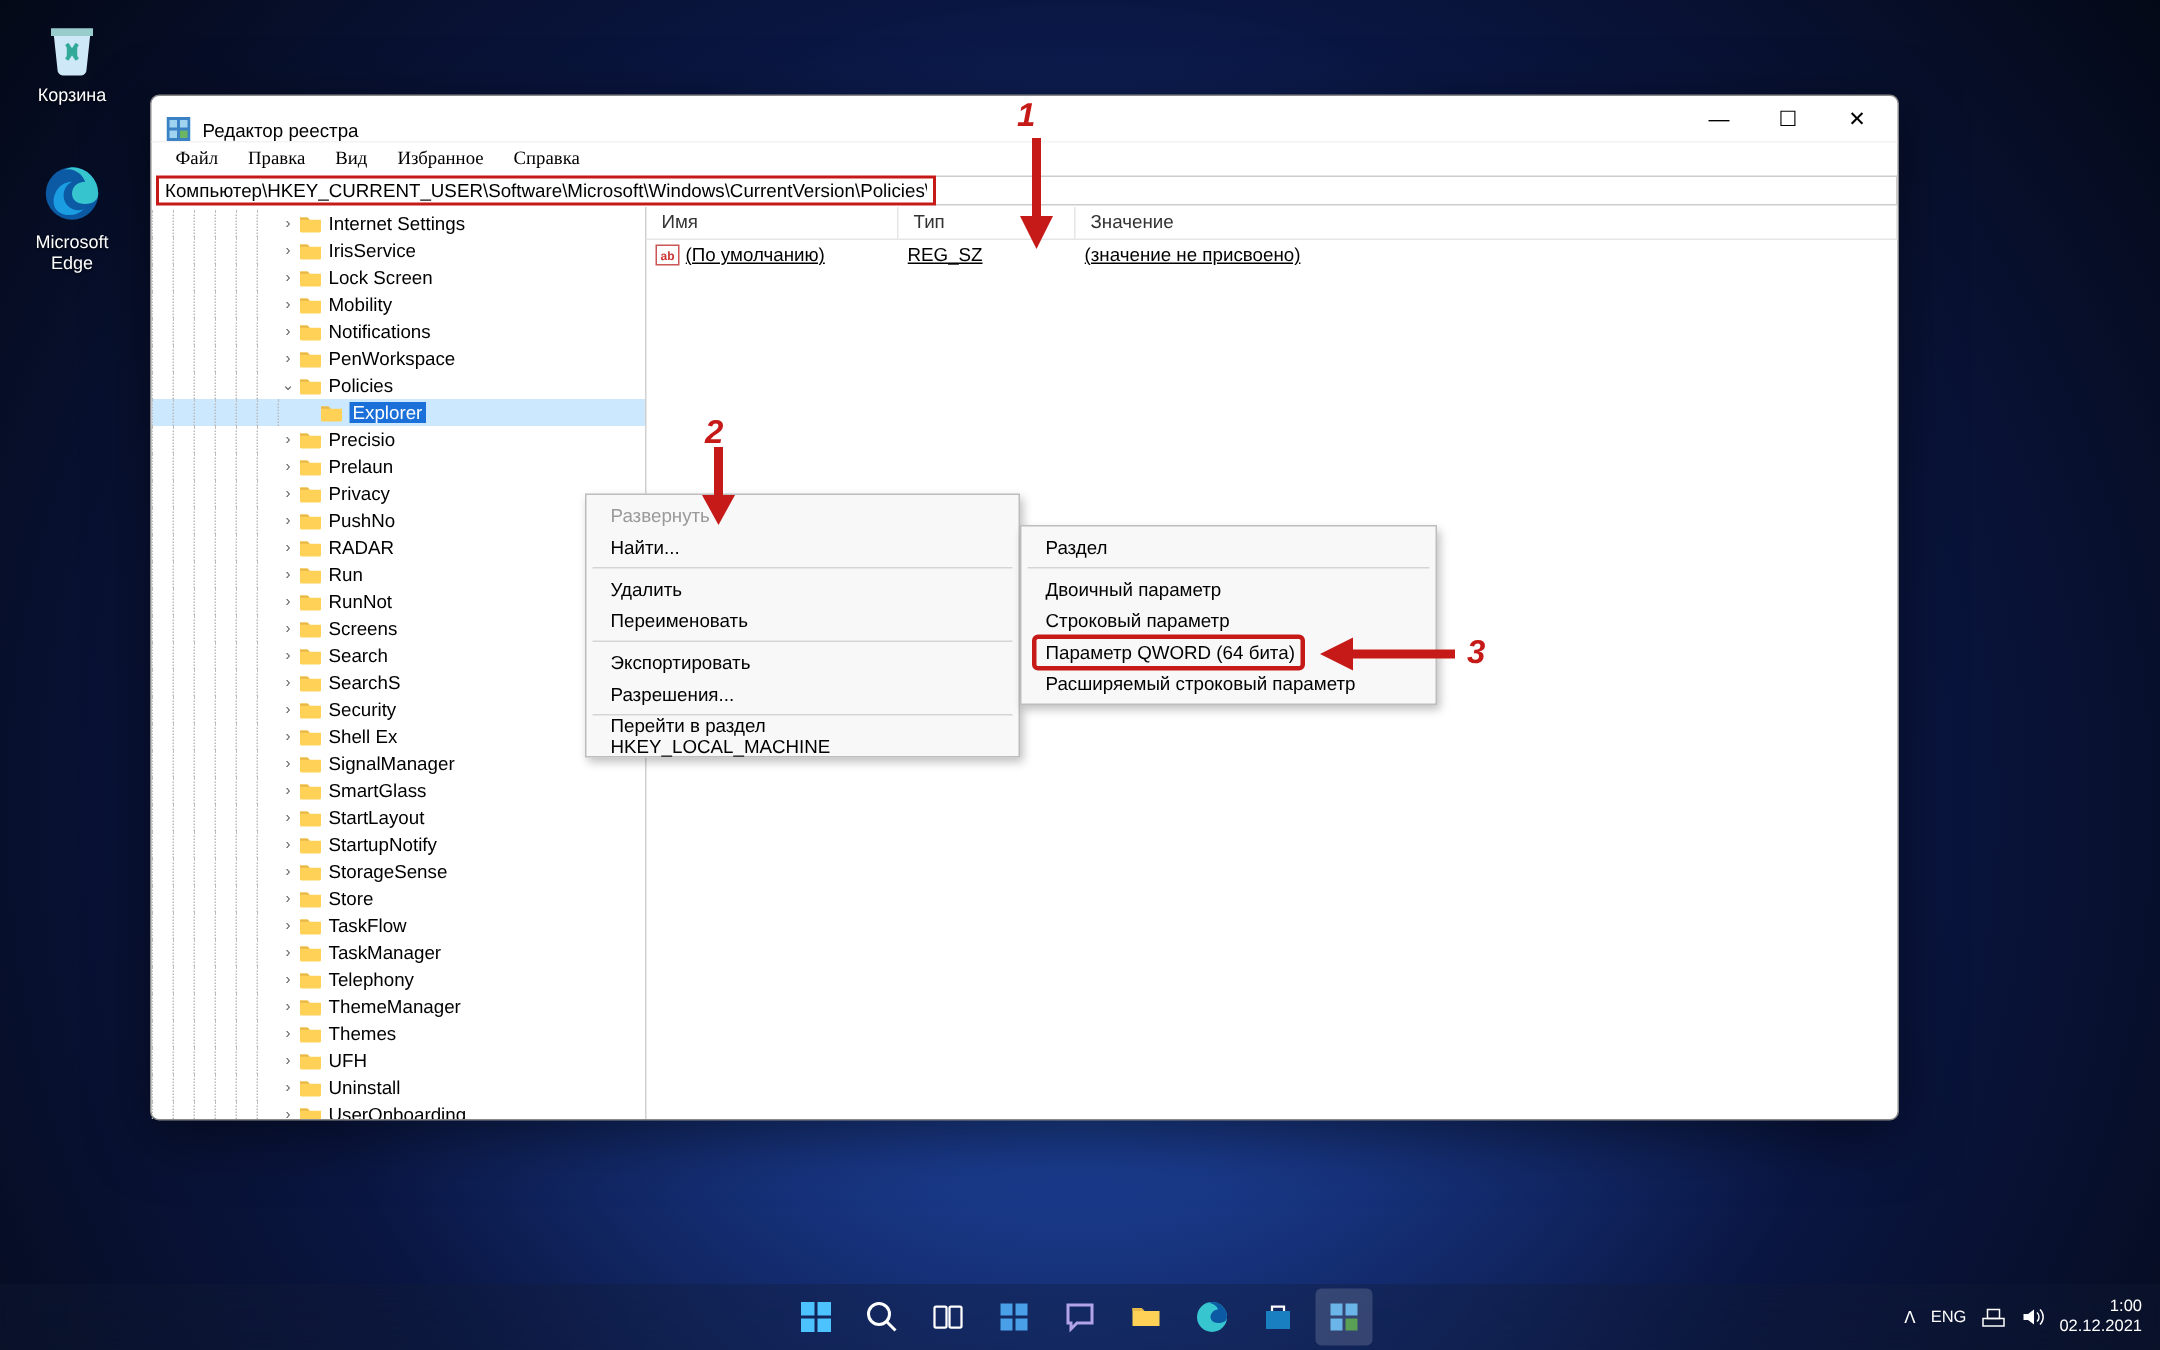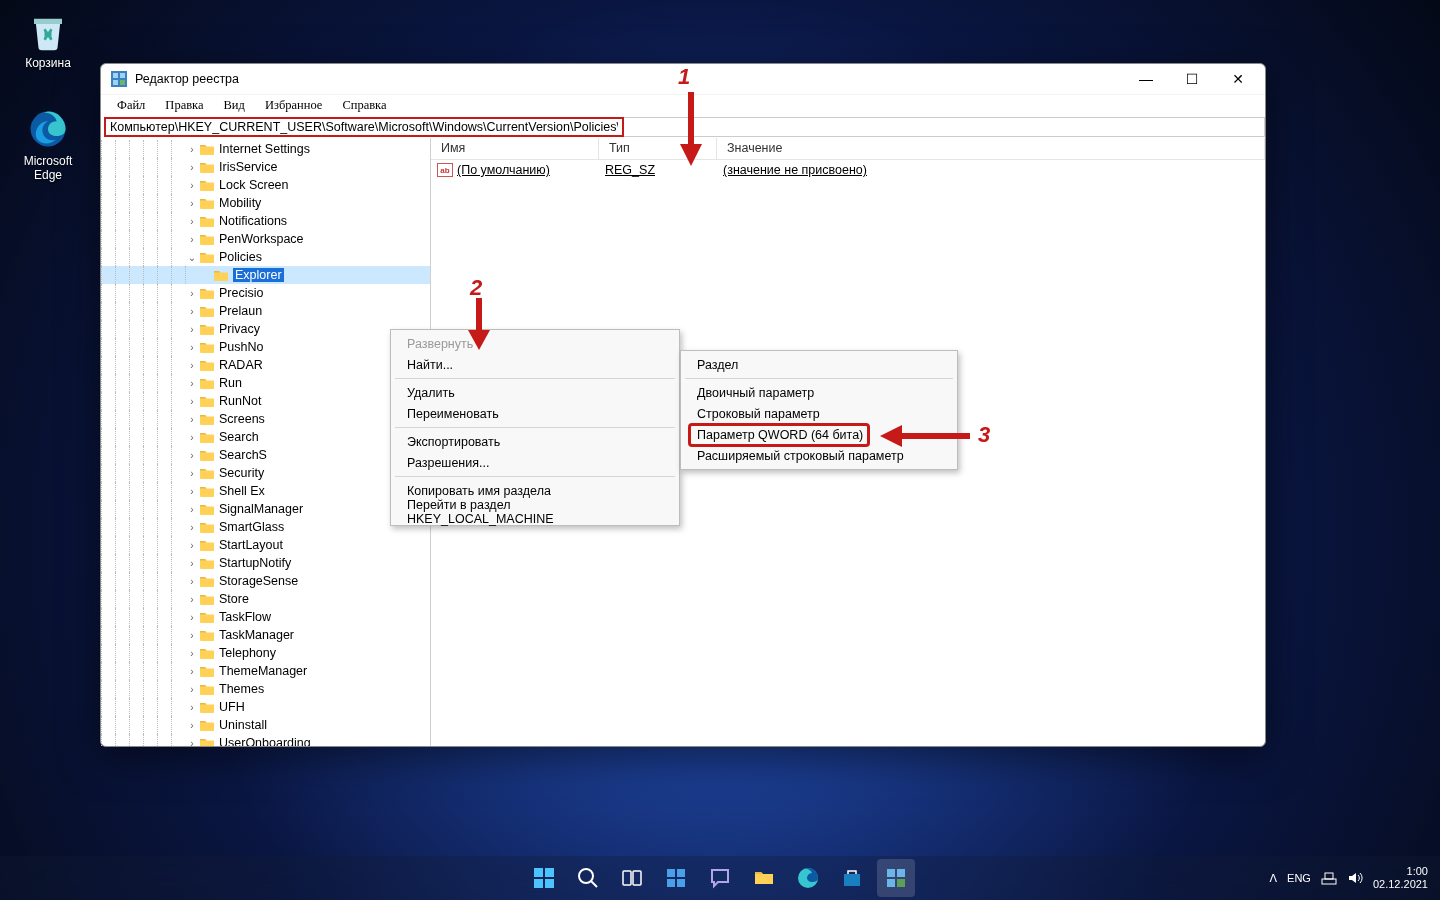--- a/index.html
+++ b/index.html
@@ -3,21 +3,21 @@
 <meta charset="utf-8">
 <style>
 * { box-sizing: border-box; margin: 0; padding: 0; font-family: "Segoe UI", Tahoma, sans-serif; }
 html, body { width: 1440px; height: 900px; overflow: hidden; }
 body { background: radial-gradient(circle at 50% 60%, #2a79d8 0%, #1b3d91 25%, #0a1642 60%, #040917 100%); position: relative; }
 
 .desktop-icon { position: absolute; width: 76px; text-align: center; color: #fff; font-size: 12px; text-shadow: 0 1px 2px rgba(0,0,0,.8); cursor: pointer; }
 .desktop-icon svg { width: 42px; height: 42px; display: block; margin: 0 auto 4px; }
 
 .window { position: absolute; left: 100px; top: 63px; width: 1166px; height: 684px; background: #fff; border: 1px solid #888; border-radius: 6px; box-shadow: 0 10px 40px rgba(0,0,0,.5); display: flex; flex-direction: column; }
-.titlebar { height: 30px; display: flex; align-items: center; padding: 0 4px 0 10px; }
+.titlebar { height: 30px; display: flex; align-items: flex-end; padding: 0 4px 0 10px; }
 .titlebar .app-icon { width: 16px; height: 16px; margin-right: 8px; }
 .titlebar .title { flex: 1; font-size: 12.5px; color: #000; }
 .win-btn { width: 46px; height: 30px; display: flex; align-items: center; justify-content: center; cursor: pointer; font-size: 14px; color: #000; }
 
 .menubar { height: 22px; display: flex; align-items: stretch; padding: 0 6px; font-size: 12.5px; border-top: 1px solid #f3f3f3; }
 .menubar span { padding: 3px 10px; cursor: pointer; font-family: Liberation Serif, serif; }
 
 .addressbar { height: 22px; display:flex; align-items:center;}
 .addr-input { width: 520px; margin-left: 3px; height: 20px; font-size: 12.5px; padding: 1px 4px; border: 1px solid #666; background: #fff; }
 .addr-highlight { border: 2.5px solid #c51a18; }
@@ -618,23 +618,20 @@
     </div>
   <div class="ctx-sep"></div>
   <div class="ctx-item">
       <span>Экспортировать</span>
     </div>
   <div class="ctx-item">
       <span>Разрешения...</span>
     </div>
   <div class="ctx-sep"></div>
   <div class="ctx-item">
-      <span>Копировать имя раздела</span>
-    </div>
-  <div class="ctx-item">
       <span>Перейти в раздел HKEY_LOCAL_MACHINE</span>
     </div>
 </div>
 
 <div class="ctx" style="left:680px; top:350px; width:278px;">
   <div class="ctx-item">
       <span>Раздел</span>
     </div>
   <div class="ctx-sep"></div>
   <div class="ctx-item">

